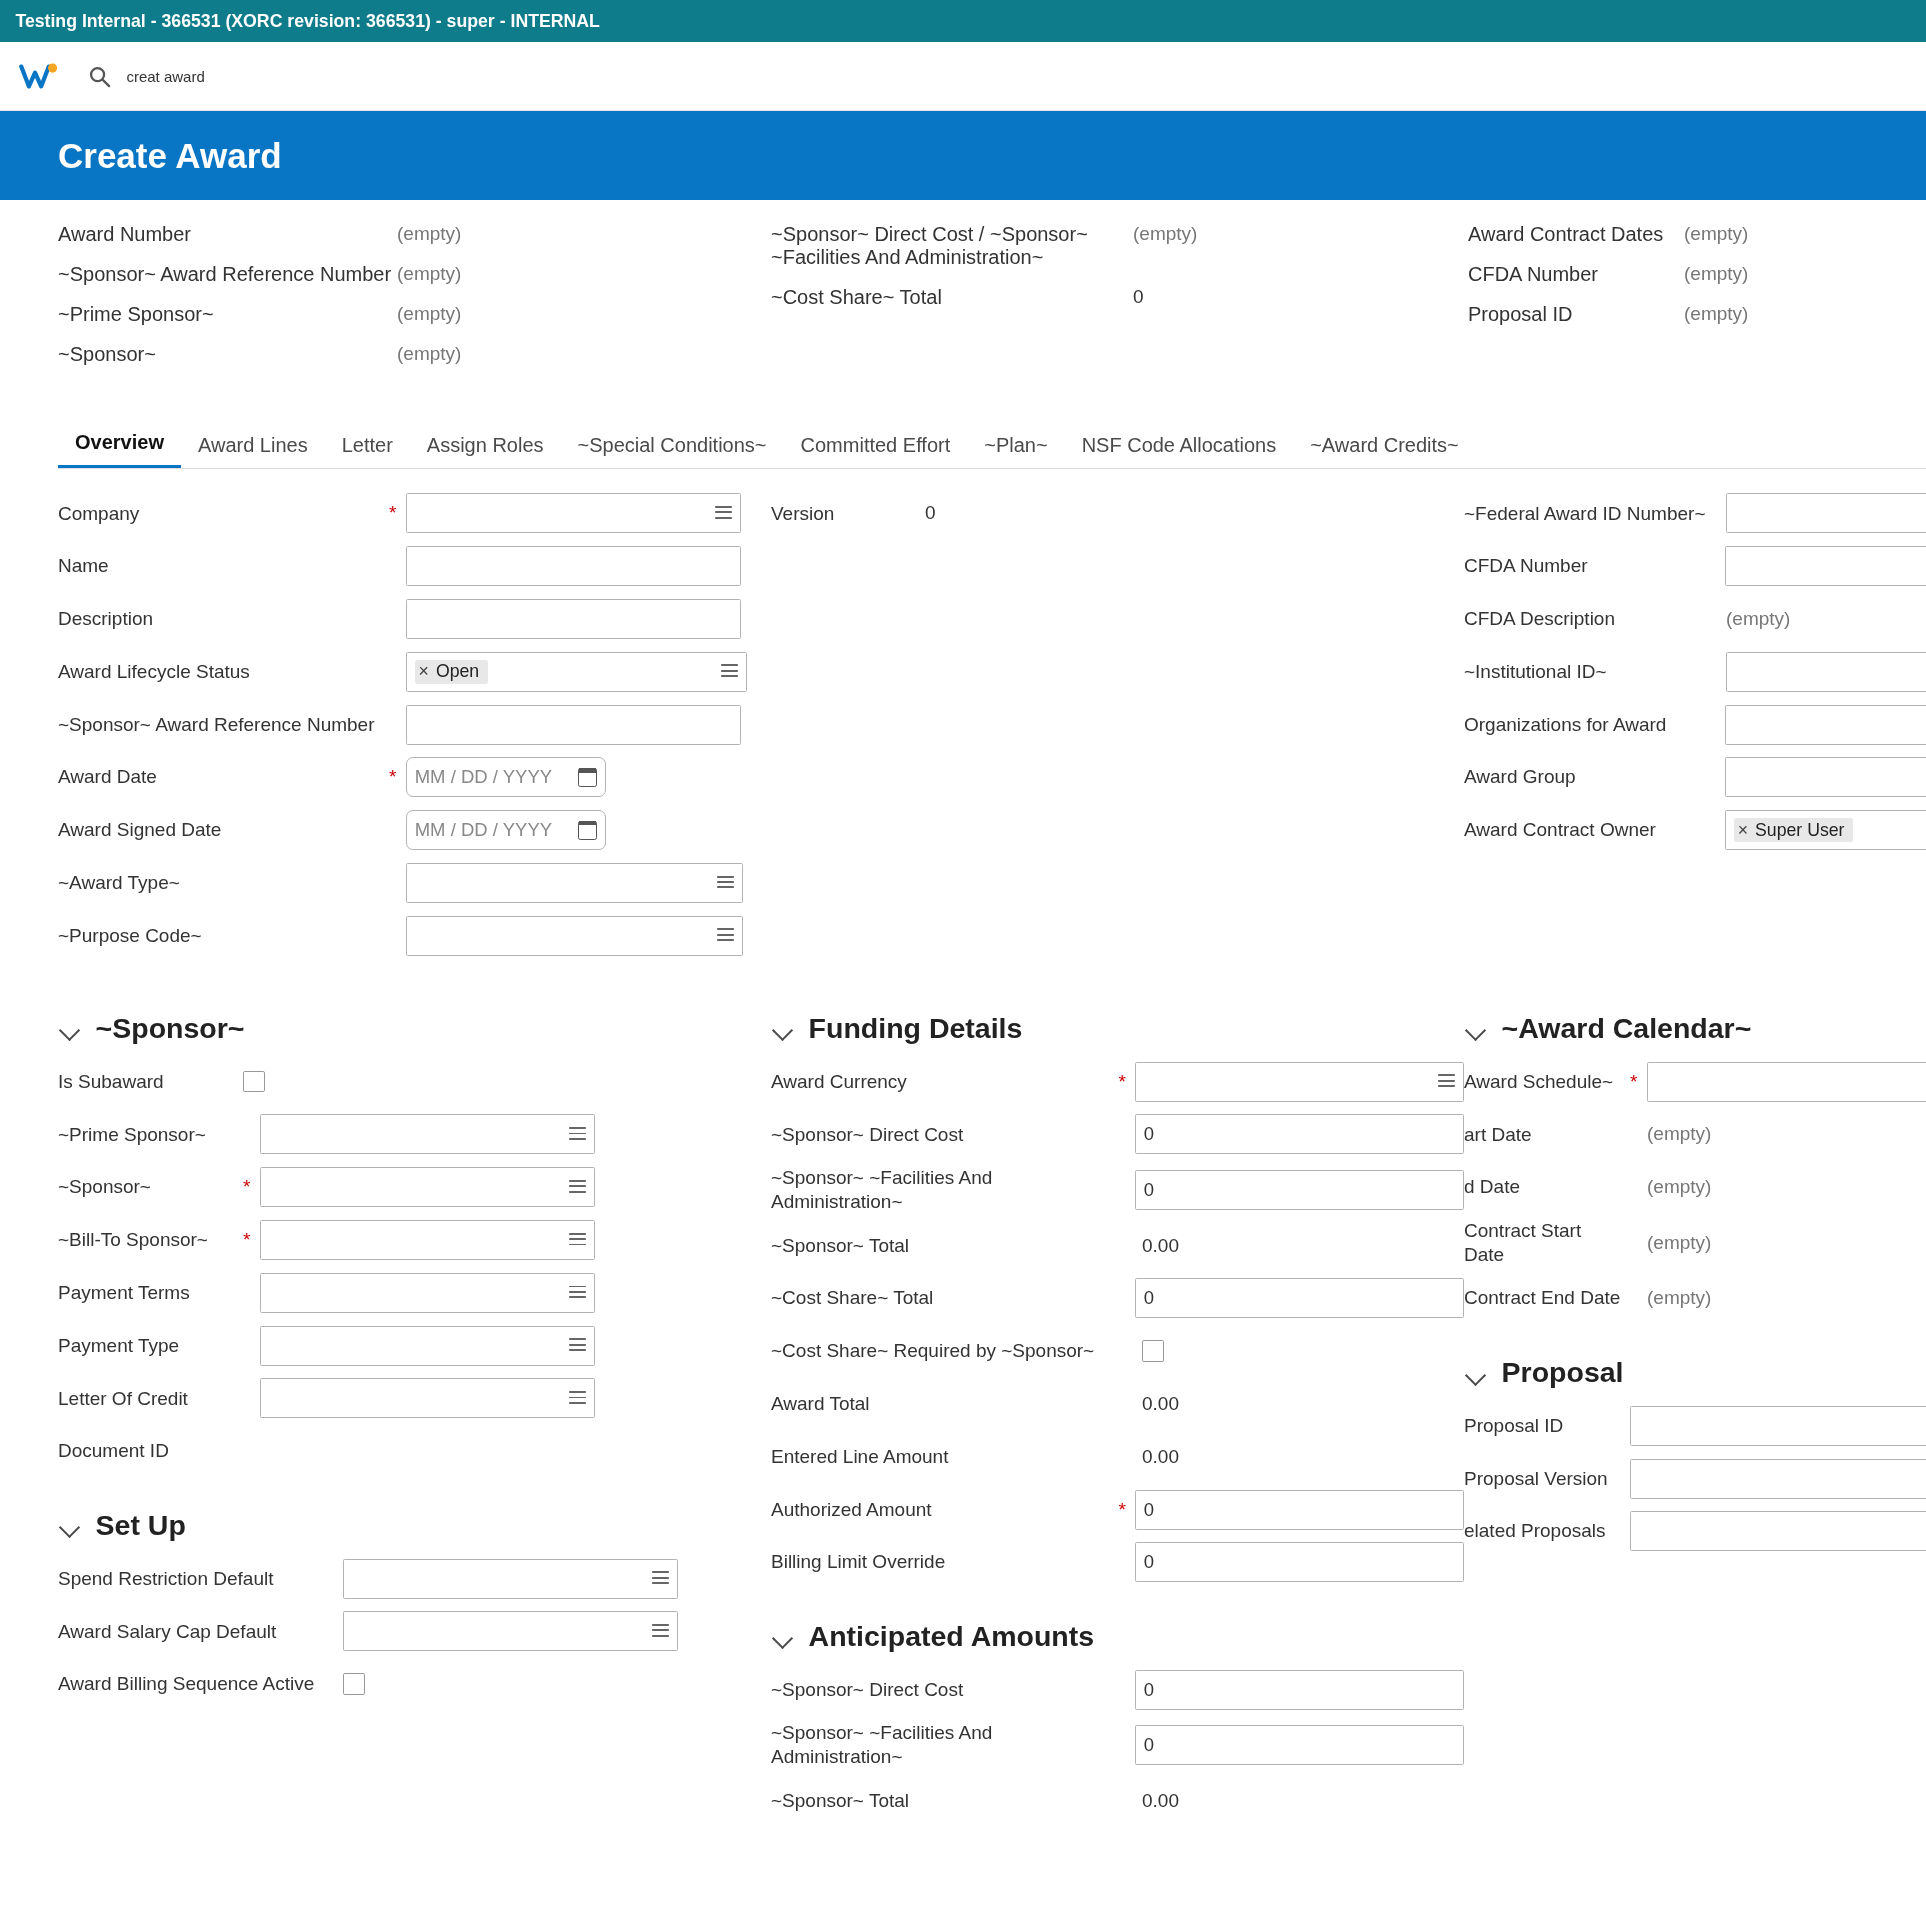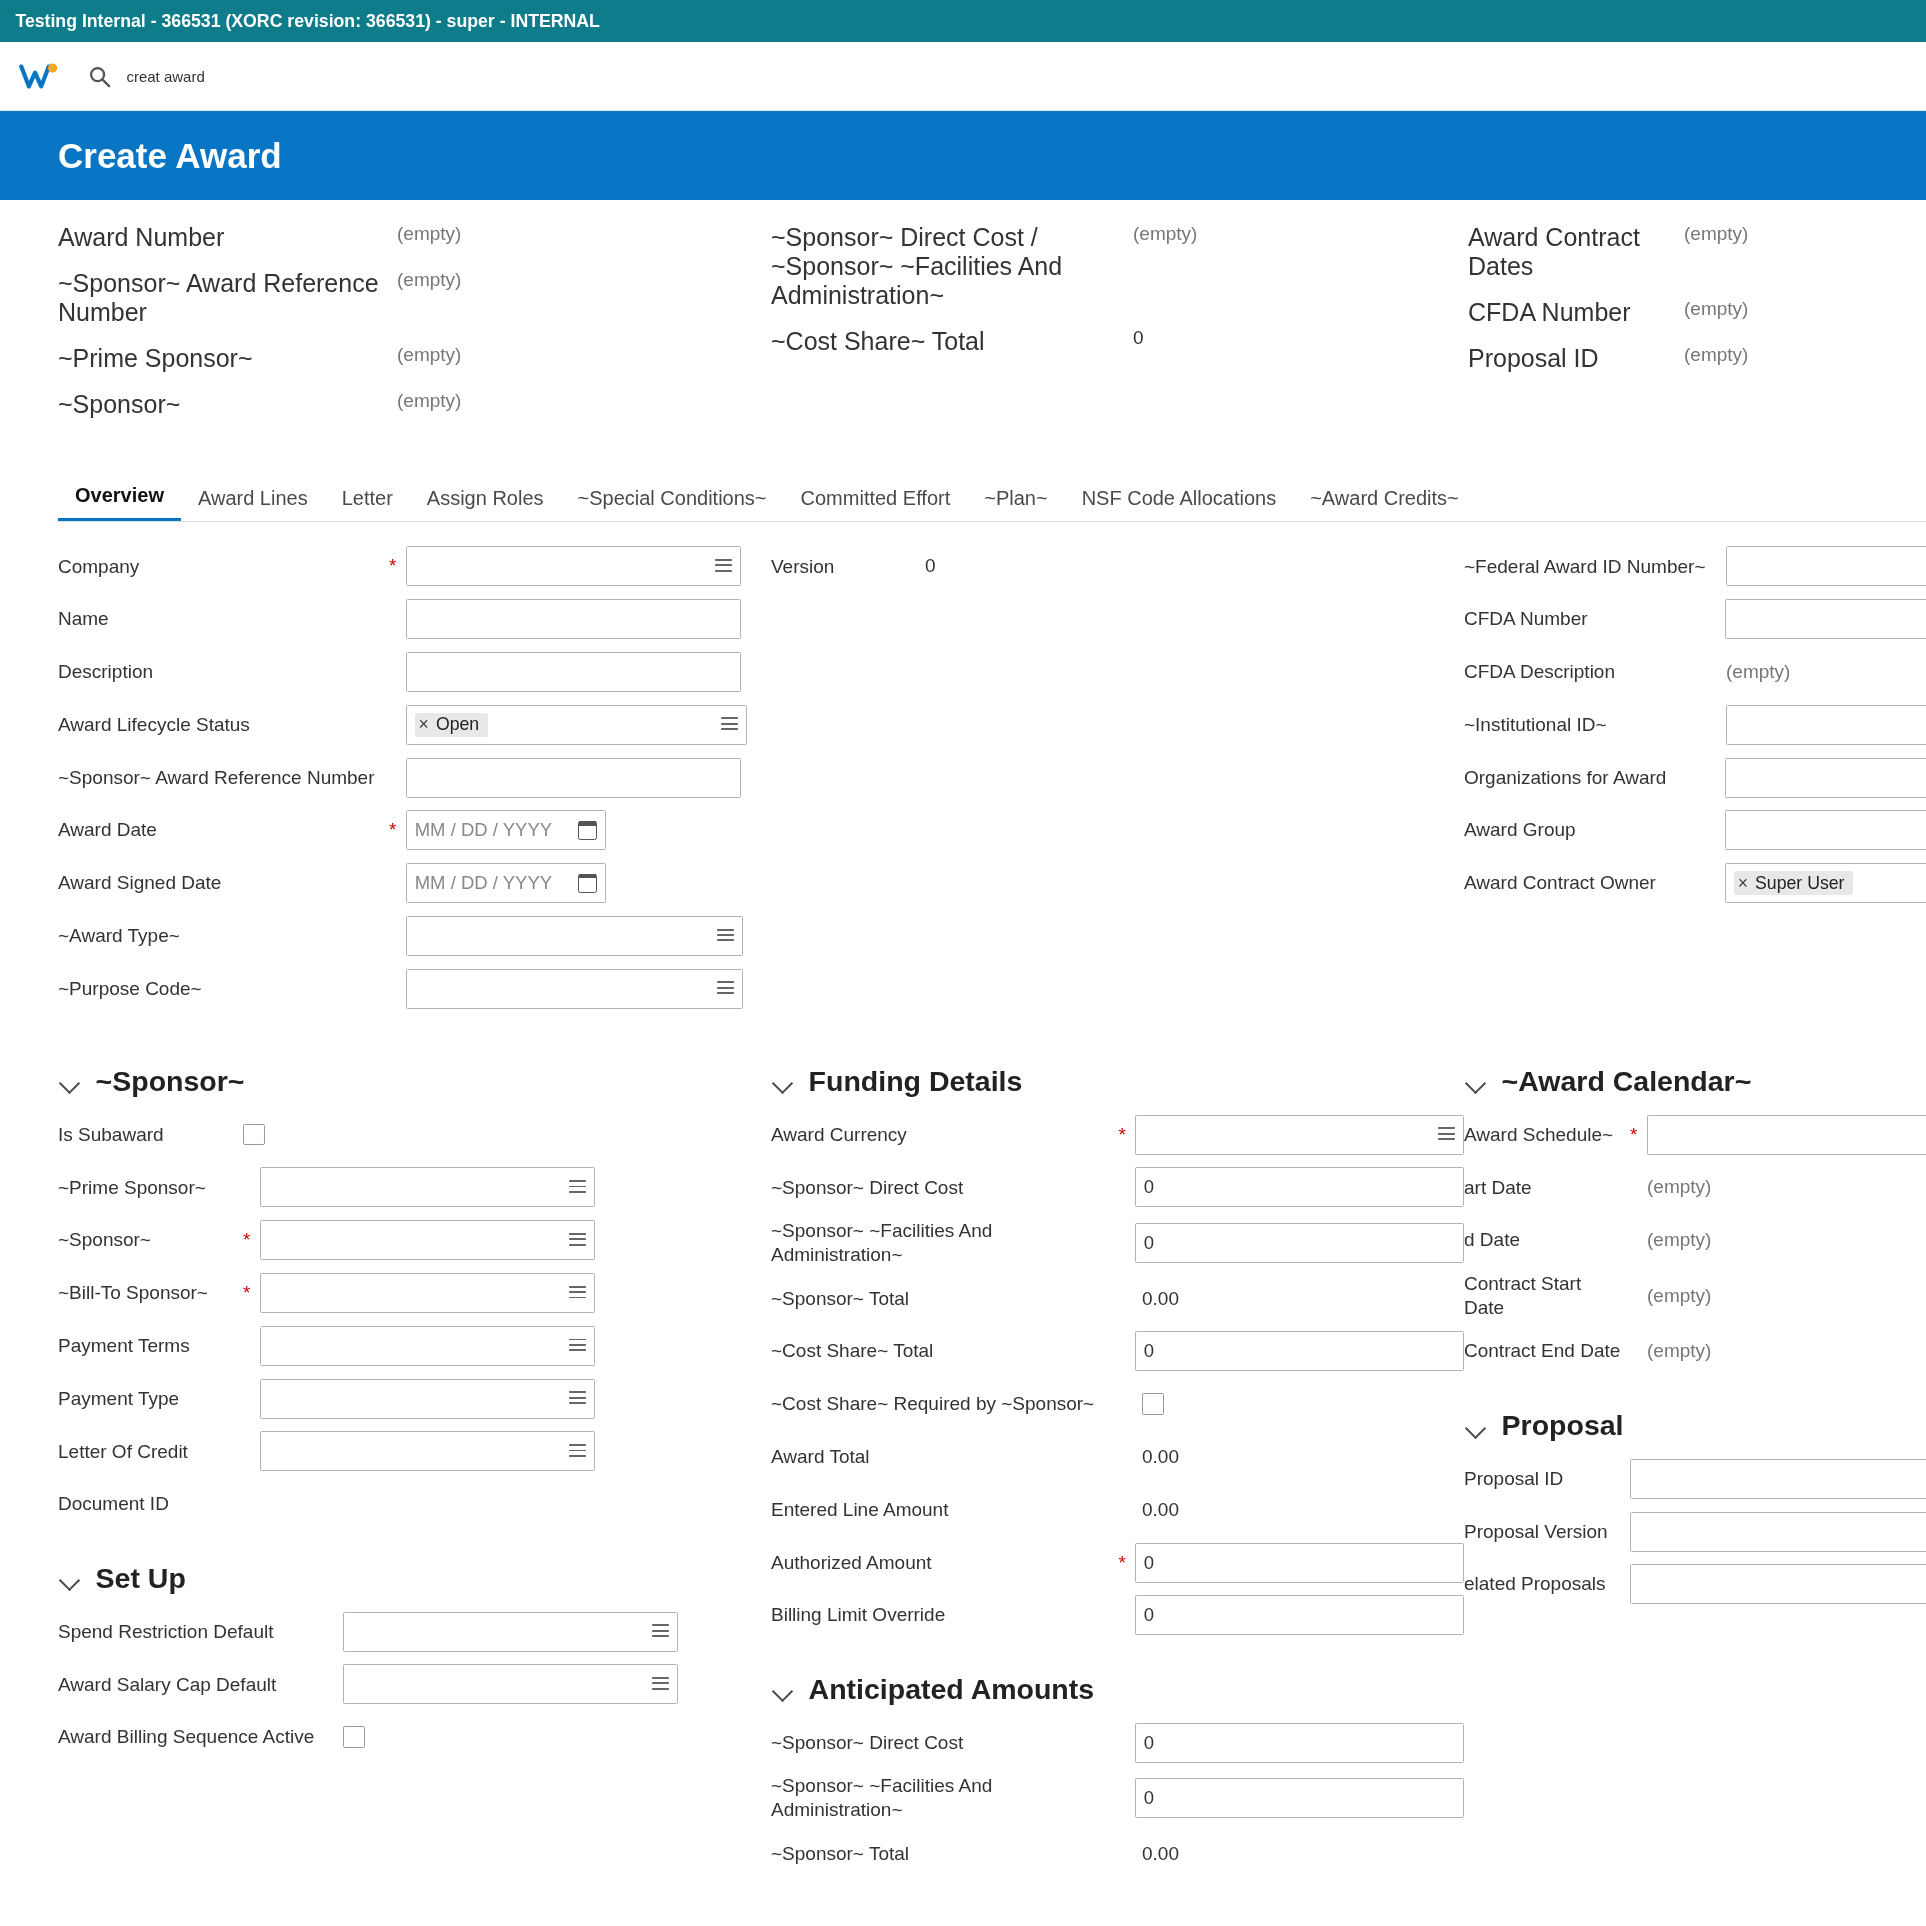--- a/index.html
+++ b/index.html
@@ -90,21 +90,21 @@
   .sum-col { display: block; }
   .sum-col.c1 { width: 713px; }
   .sum-col.c2 { width: 697px; }
   .sum-col.c3 { width: 578px; }
   .sum-row {
     display: flex;
     margin-bottom: 17px;
     align-items: flex-start;
   }
   .sum-label {
-    font-size: 25px;
+    font-size: 20px;
     color: #333;
   }
   .sum-col.c1 .sum-label { width: 339px; }
   .sum-col.c2 .sum-label { width: 362px; }
   .sum-col.c3 .sum-label { width: 216px; }
   .sum-value {
     font-size: 19px;
     color: #777777;
   }
   .sum-value.dark { color: #333333; }
@@ -174,21 +174,21 @@
     background: #ffffff;
     border-radius: 1.5px;
     display: flex;
     align-items: center;
     padding: 0 7.7px;
     position: relative;
   }
   .input.w-870 { width: 335px; }
   .input.w-875 { width: 337px; }
   .input.w-885 { width: 341px; }
-  .input.w-520 { width: 200px; }
+  .input.w-520 { width: 200px; border-radius: 7px; }
 
   .input .txt {
     font-size: 18.5px;
     color: #333;
   }
   .input .ph { font-size: 18.5px; color: #888; }
 
   .menu-icon {
     position: absolute;
     right: 7.7px;

